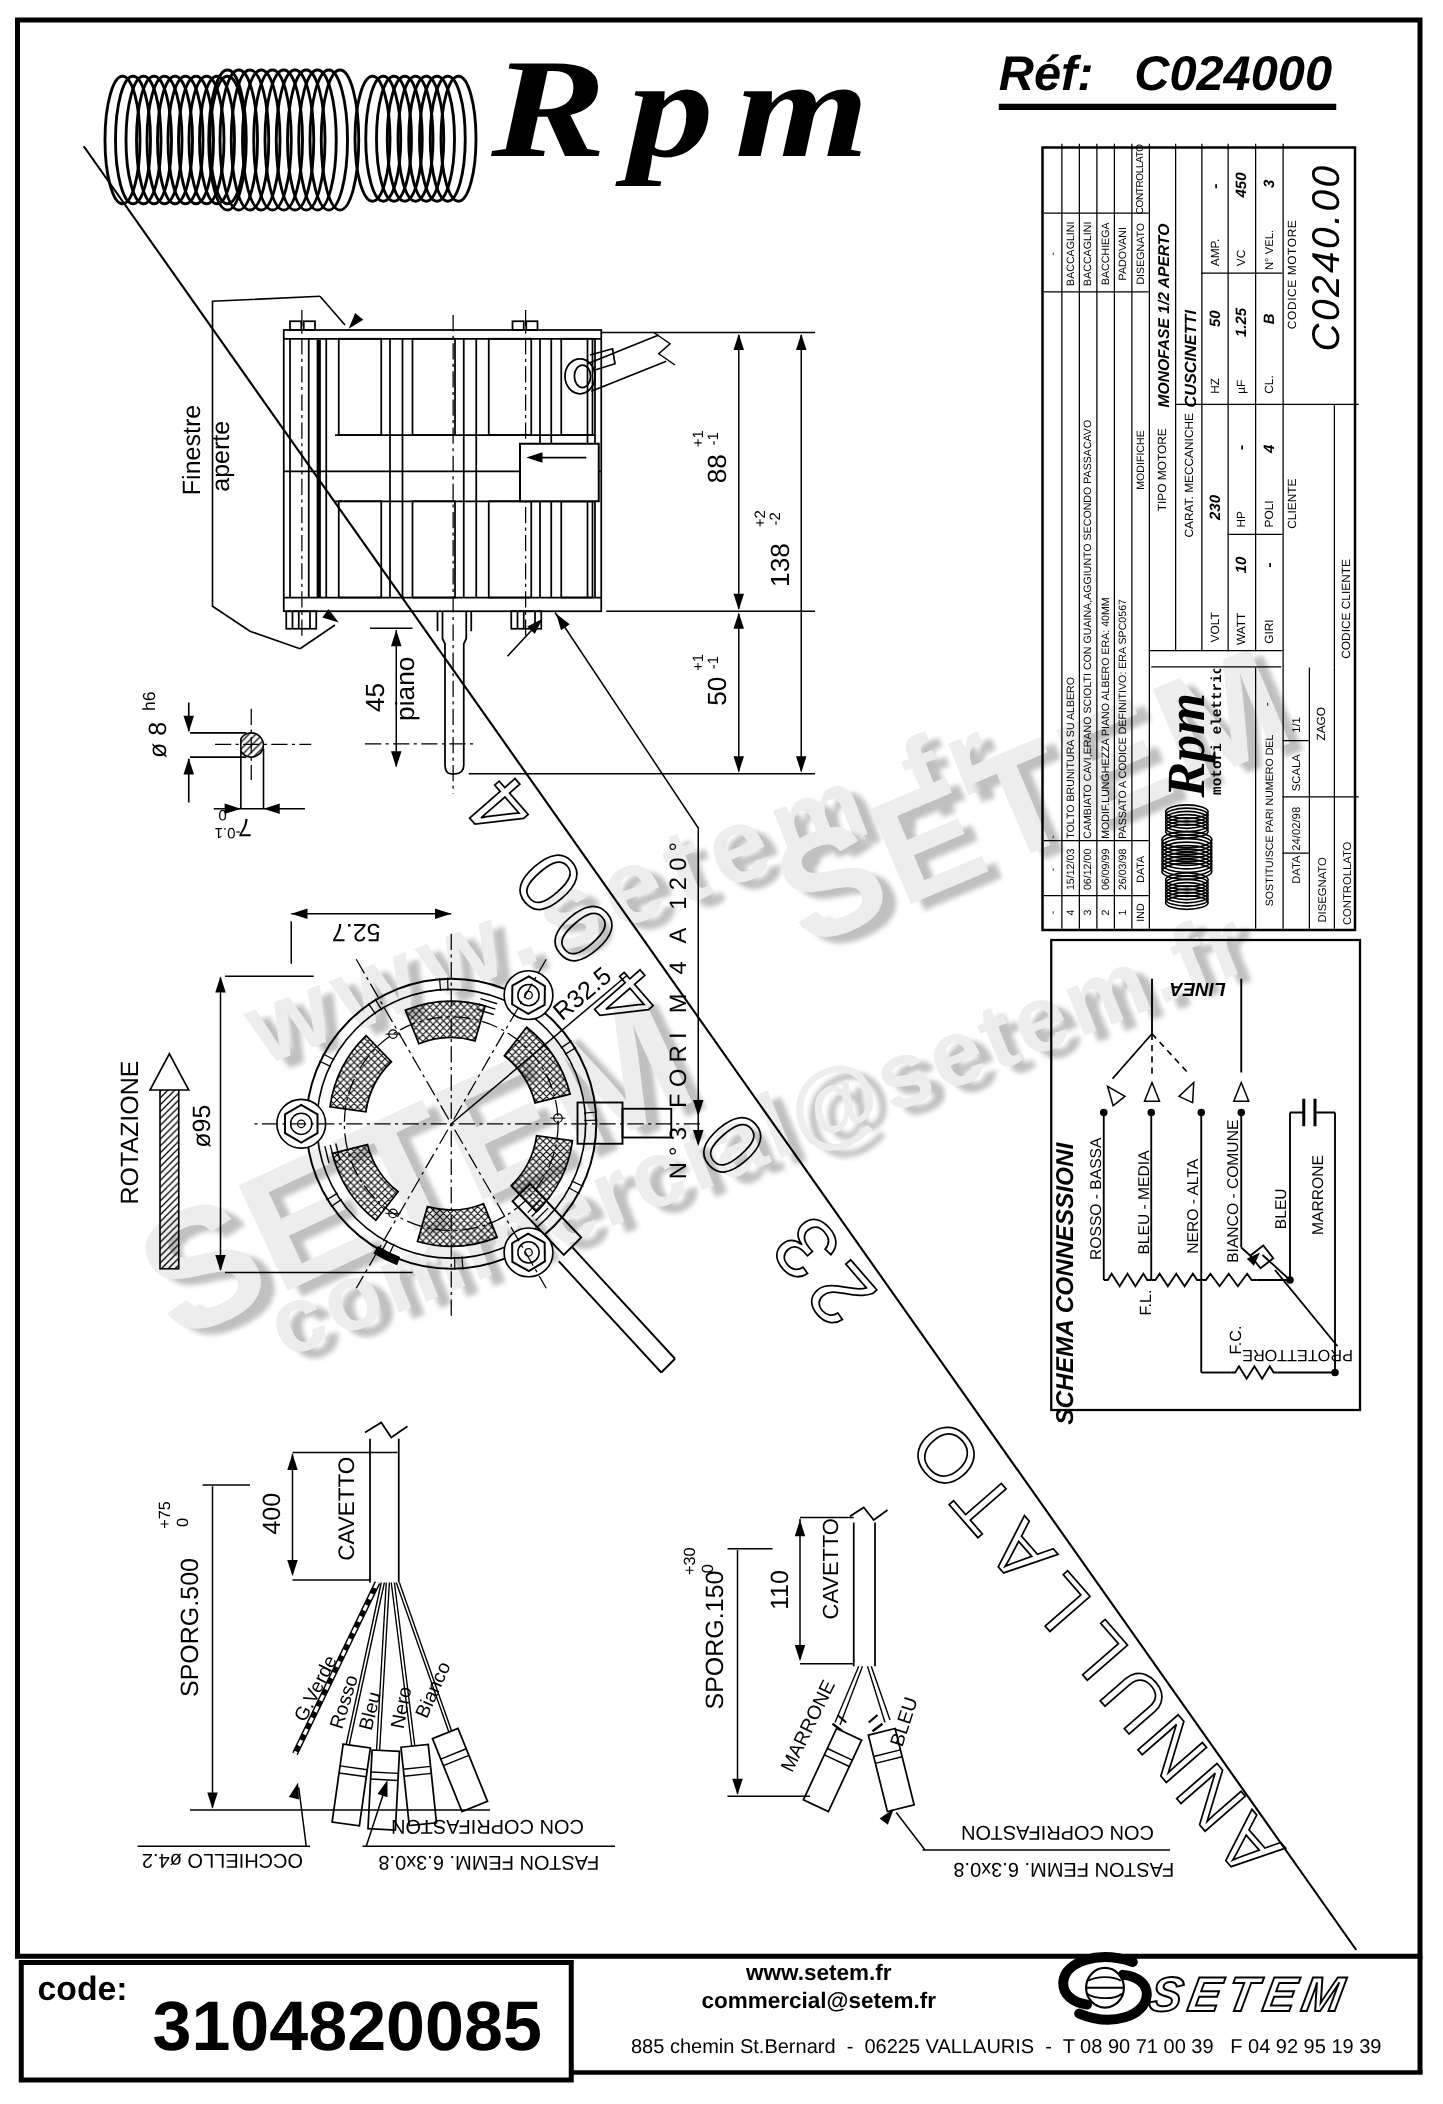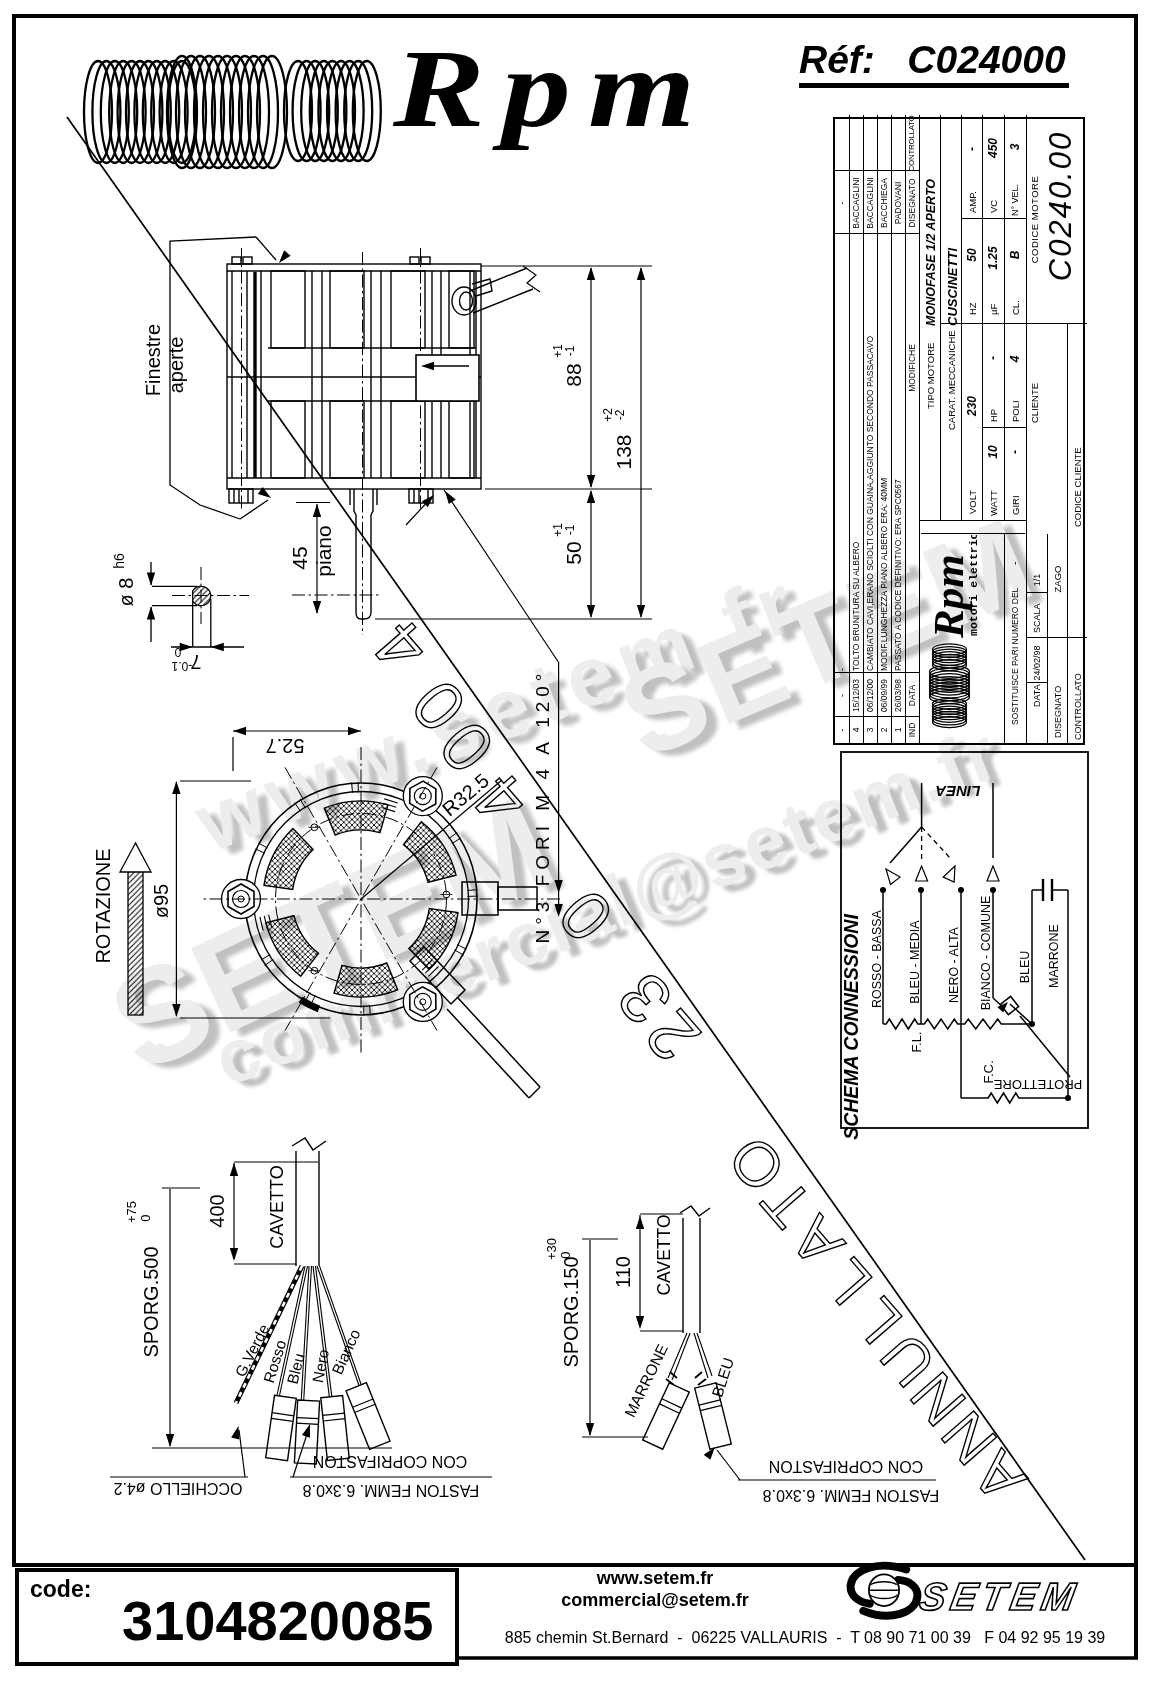--- a/index.html
+++ b/index.html
@@ -465,21 +465,21 @@
     <text x="990" y="953" font-size="12.5" text-anchor="middle" transform="rotate(-90 990 953)">BIANCO - COMUNE</text>
     <text x="1029" y="967" font-size="12.5" text-anchor="middle" transform="rotate(-90 1029 967)">BLEU</text>
     <text x="1058" y="956" font-size="12.5" text-anchor="middle" transform="rotate(-90 1058 956)">MARRONE</text>
     <text x="921" y="1042" font-size="13" text-anchor="middle" transform="rotate(-90 921 1042)">F.L.</text>
     <text x="993" y="1072" font-size="13" text-anchor="middle" transform="rotate(-90 993 1072)">F.C.</text>
     <text x="1038" y="1080" font-size="13" text-anchor="middle" transform="rotate(180 1038 1080)">PROTETTORE</text>
     <text x="858" y="1027" font-size="19.5" text-anchor="middle" transform="rotate(-90 858 1027)" font-weight="bold" font-style="italic">SCHEMA CONNESSIONI</text>
   </svg>
 <div class="abs" style="left:393px;top:36px;z-index:3;font-family:'Liberation Serif',serif;font-style:italic;font-weight:bold;font-size:113px;line-height:104px;letter-spacing:14px;transform:scaleX(1.22);transform-origin:0 0;">Rpm</div>
 <div class="abs" style="left:799px;top:36px;z-index:3;font-style:italic;font-weight:bold;font-size:39px;line-height:47px;border-bottom:5px solid #000;padding:0 3px 0px 0;">Réf: &nbsp;&nbsp;C024000</div>
-<div class="abs" style="left:30px;top:1576px;z-index:3;font-weight:bold;font-size:23px;">code:</div>
+<div class="abs" style="left:30px;top:1576px;z-index:3;font-weight:bold;font-size:27px;">code:</div>
 <div class="abs" style="left:122px;top:1588px;z-index:3;font-weight:bold;font-size:56px;">3104820085</div>
 <div class="abs" style="left:490px;top:1567px;width:330px;text-align:center;z-index:3;font-weight:bold;font-size:18px;line-height:22px;">www.setem.fr<br>commercial@setem.fr</div>
 <div class="abs" style="left:470px;top:1629px;width:670px;text-align:center;z-index:3;font-size:16px;">885 chemin St.Bernard&nbsp; -&nbsp; 06225 VALLAURIS&nbsp; -&nbsp; T 08 90 71 00 39&nbsp;&nbsp; F 04 92 95 19 39</div>
 <div class="abs" style="left:920px;top:1575px;z-index:3;font-style:italic;font-weight:bold;font-size:39px;letter-spacing:5px;color:transparent;-webkit-text-stroke:1.6px #000;transform:skewX(-10deg);">SETEM</div>
 
 <svg class="abs" style="left:844px;top:1560px;z-index:3" width="80" height="62" viewBox="0 0 100 78">
 <path d="M78,12 C42,0 10,12 8,32 C7,45 18,53 32,55" stroke="#000" stroke-width="10" fill="none" stroke-linecap="round"></path>
 <path d="M24,64 C58,78 90,66 92,46 C93,34 82,26 68,25" stroke="#000" stroke-width="10" fill="none" stroke-linecap="round"></path>
 <ellipse cx="50" cy="38" rx="19" ry="20" fill="#fff" stroke="#000" stroke-width="2.2"></ellipse>
 <path d="M33,31 C41,26 59,26 66,31 M32,44 C41,50 60,50 67,44 M31,38 L69,38" fill="none" stroke="#000" stroke-width="1.8"></path>

